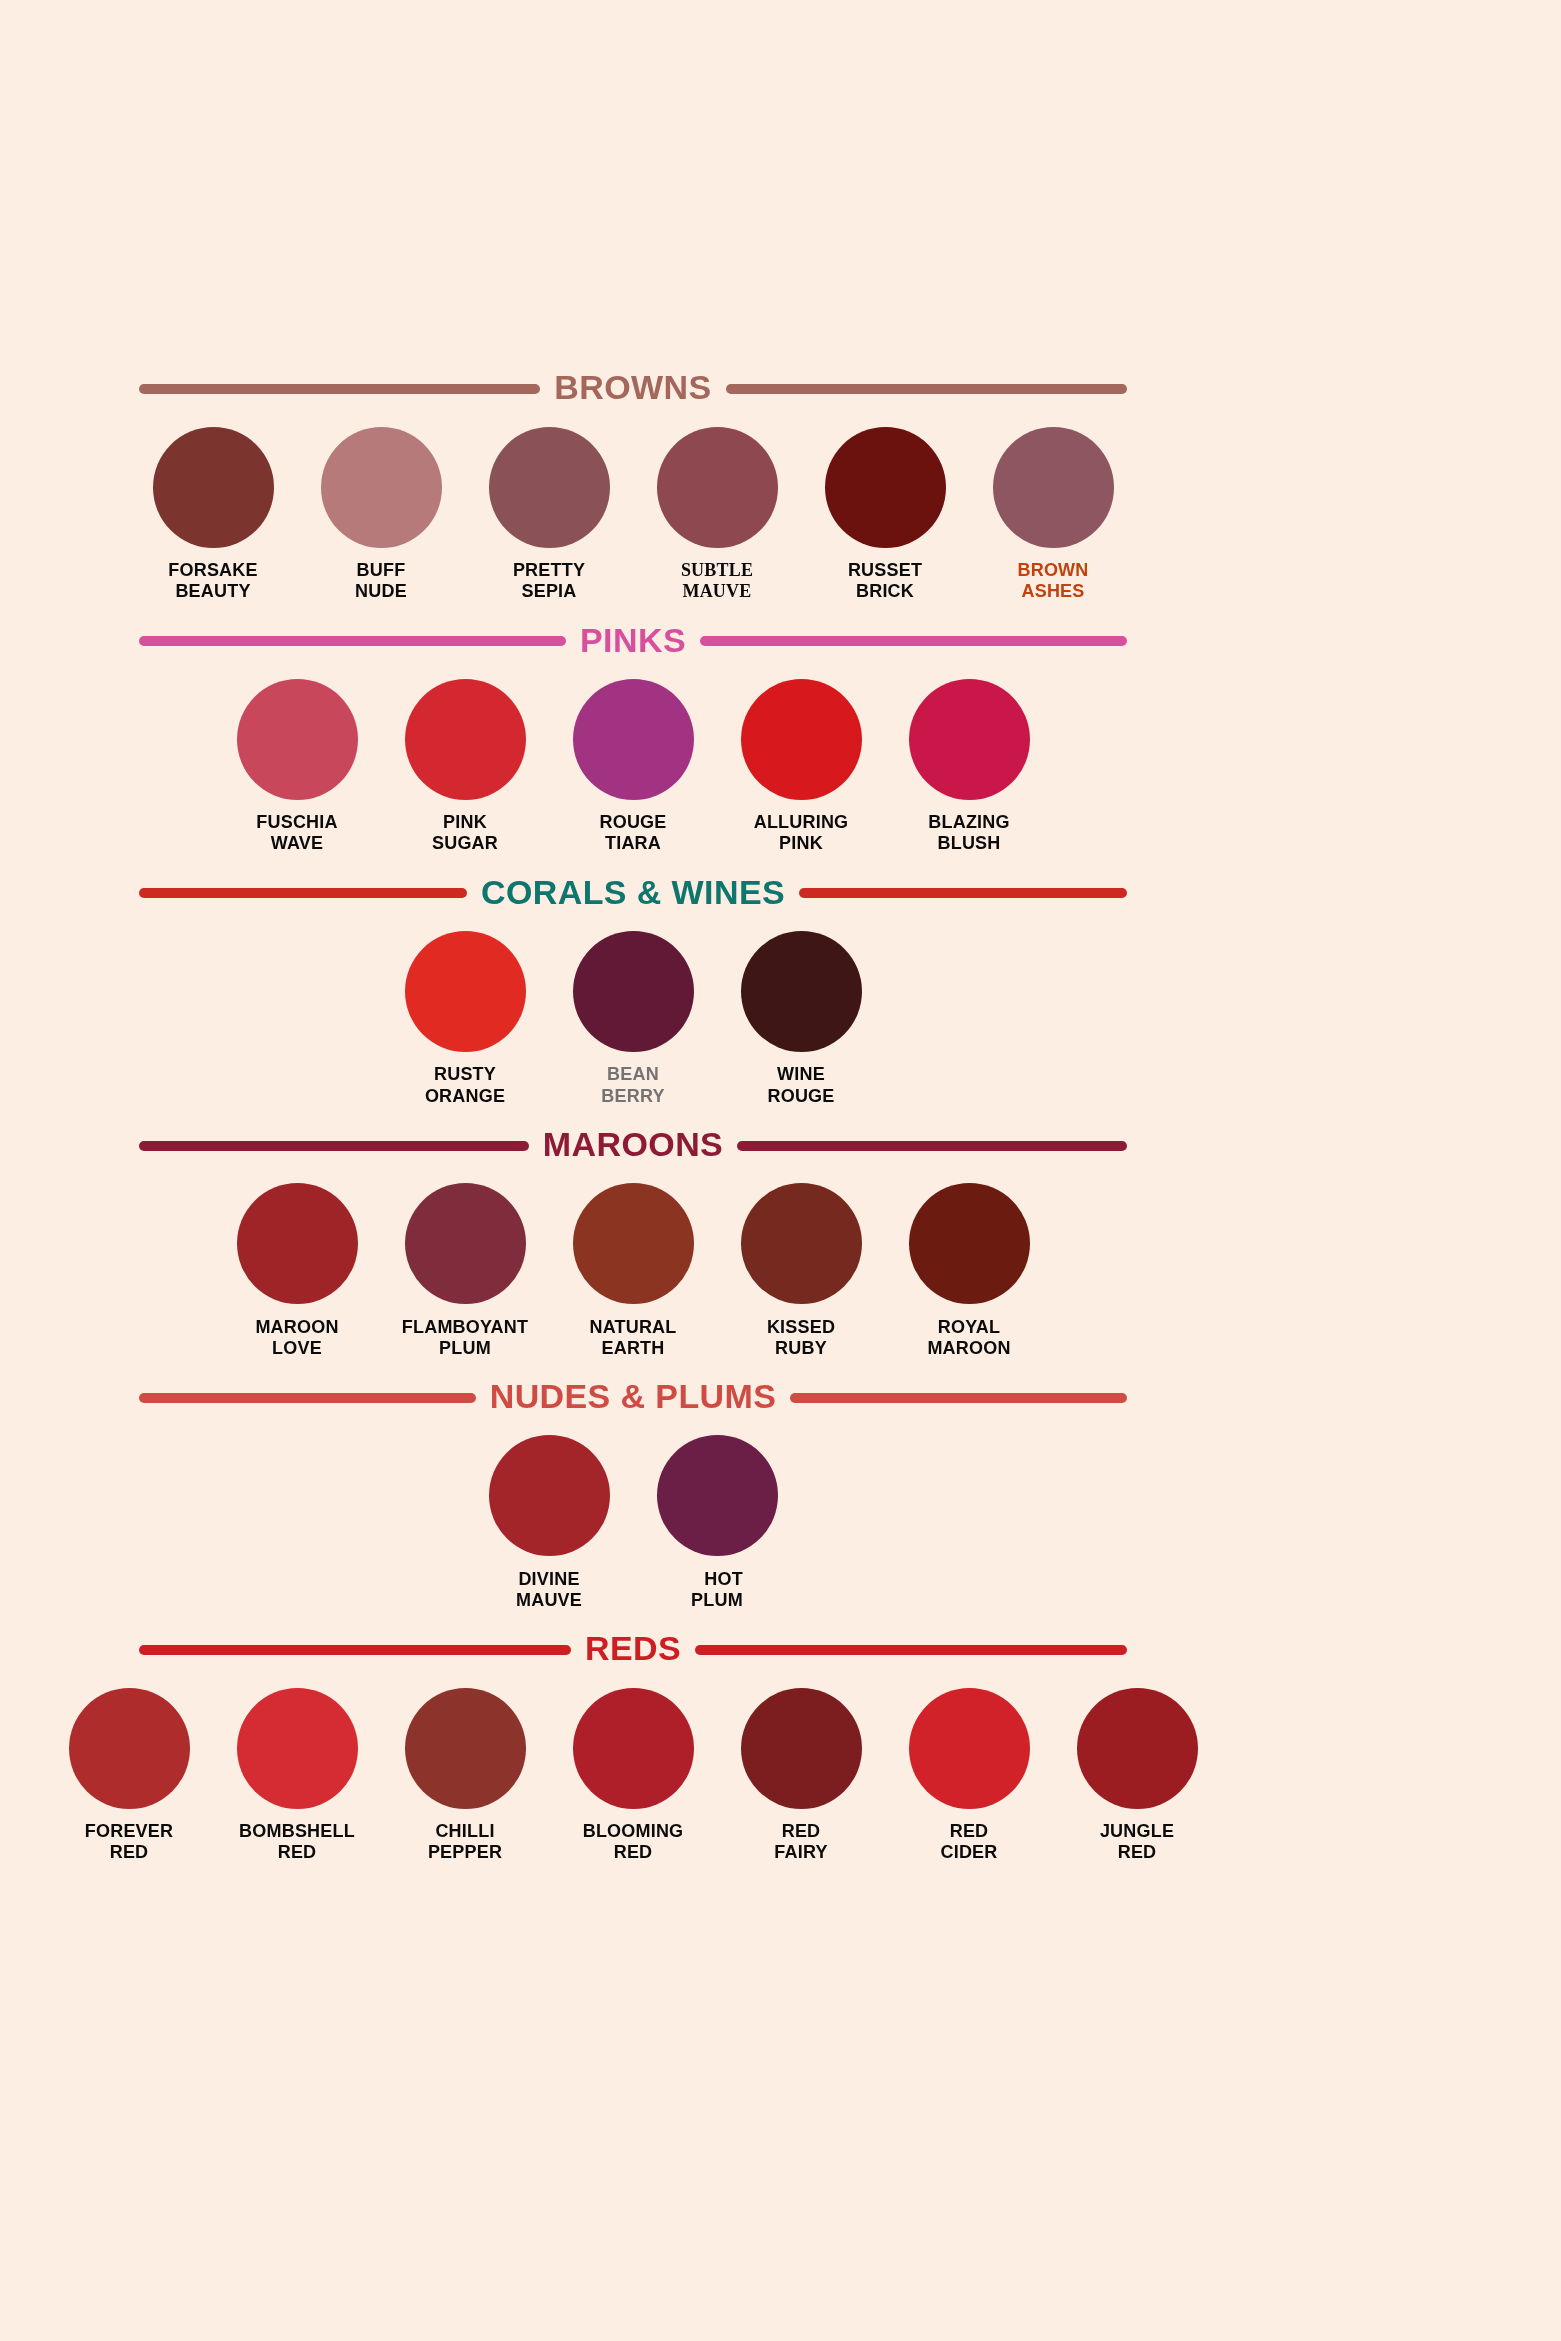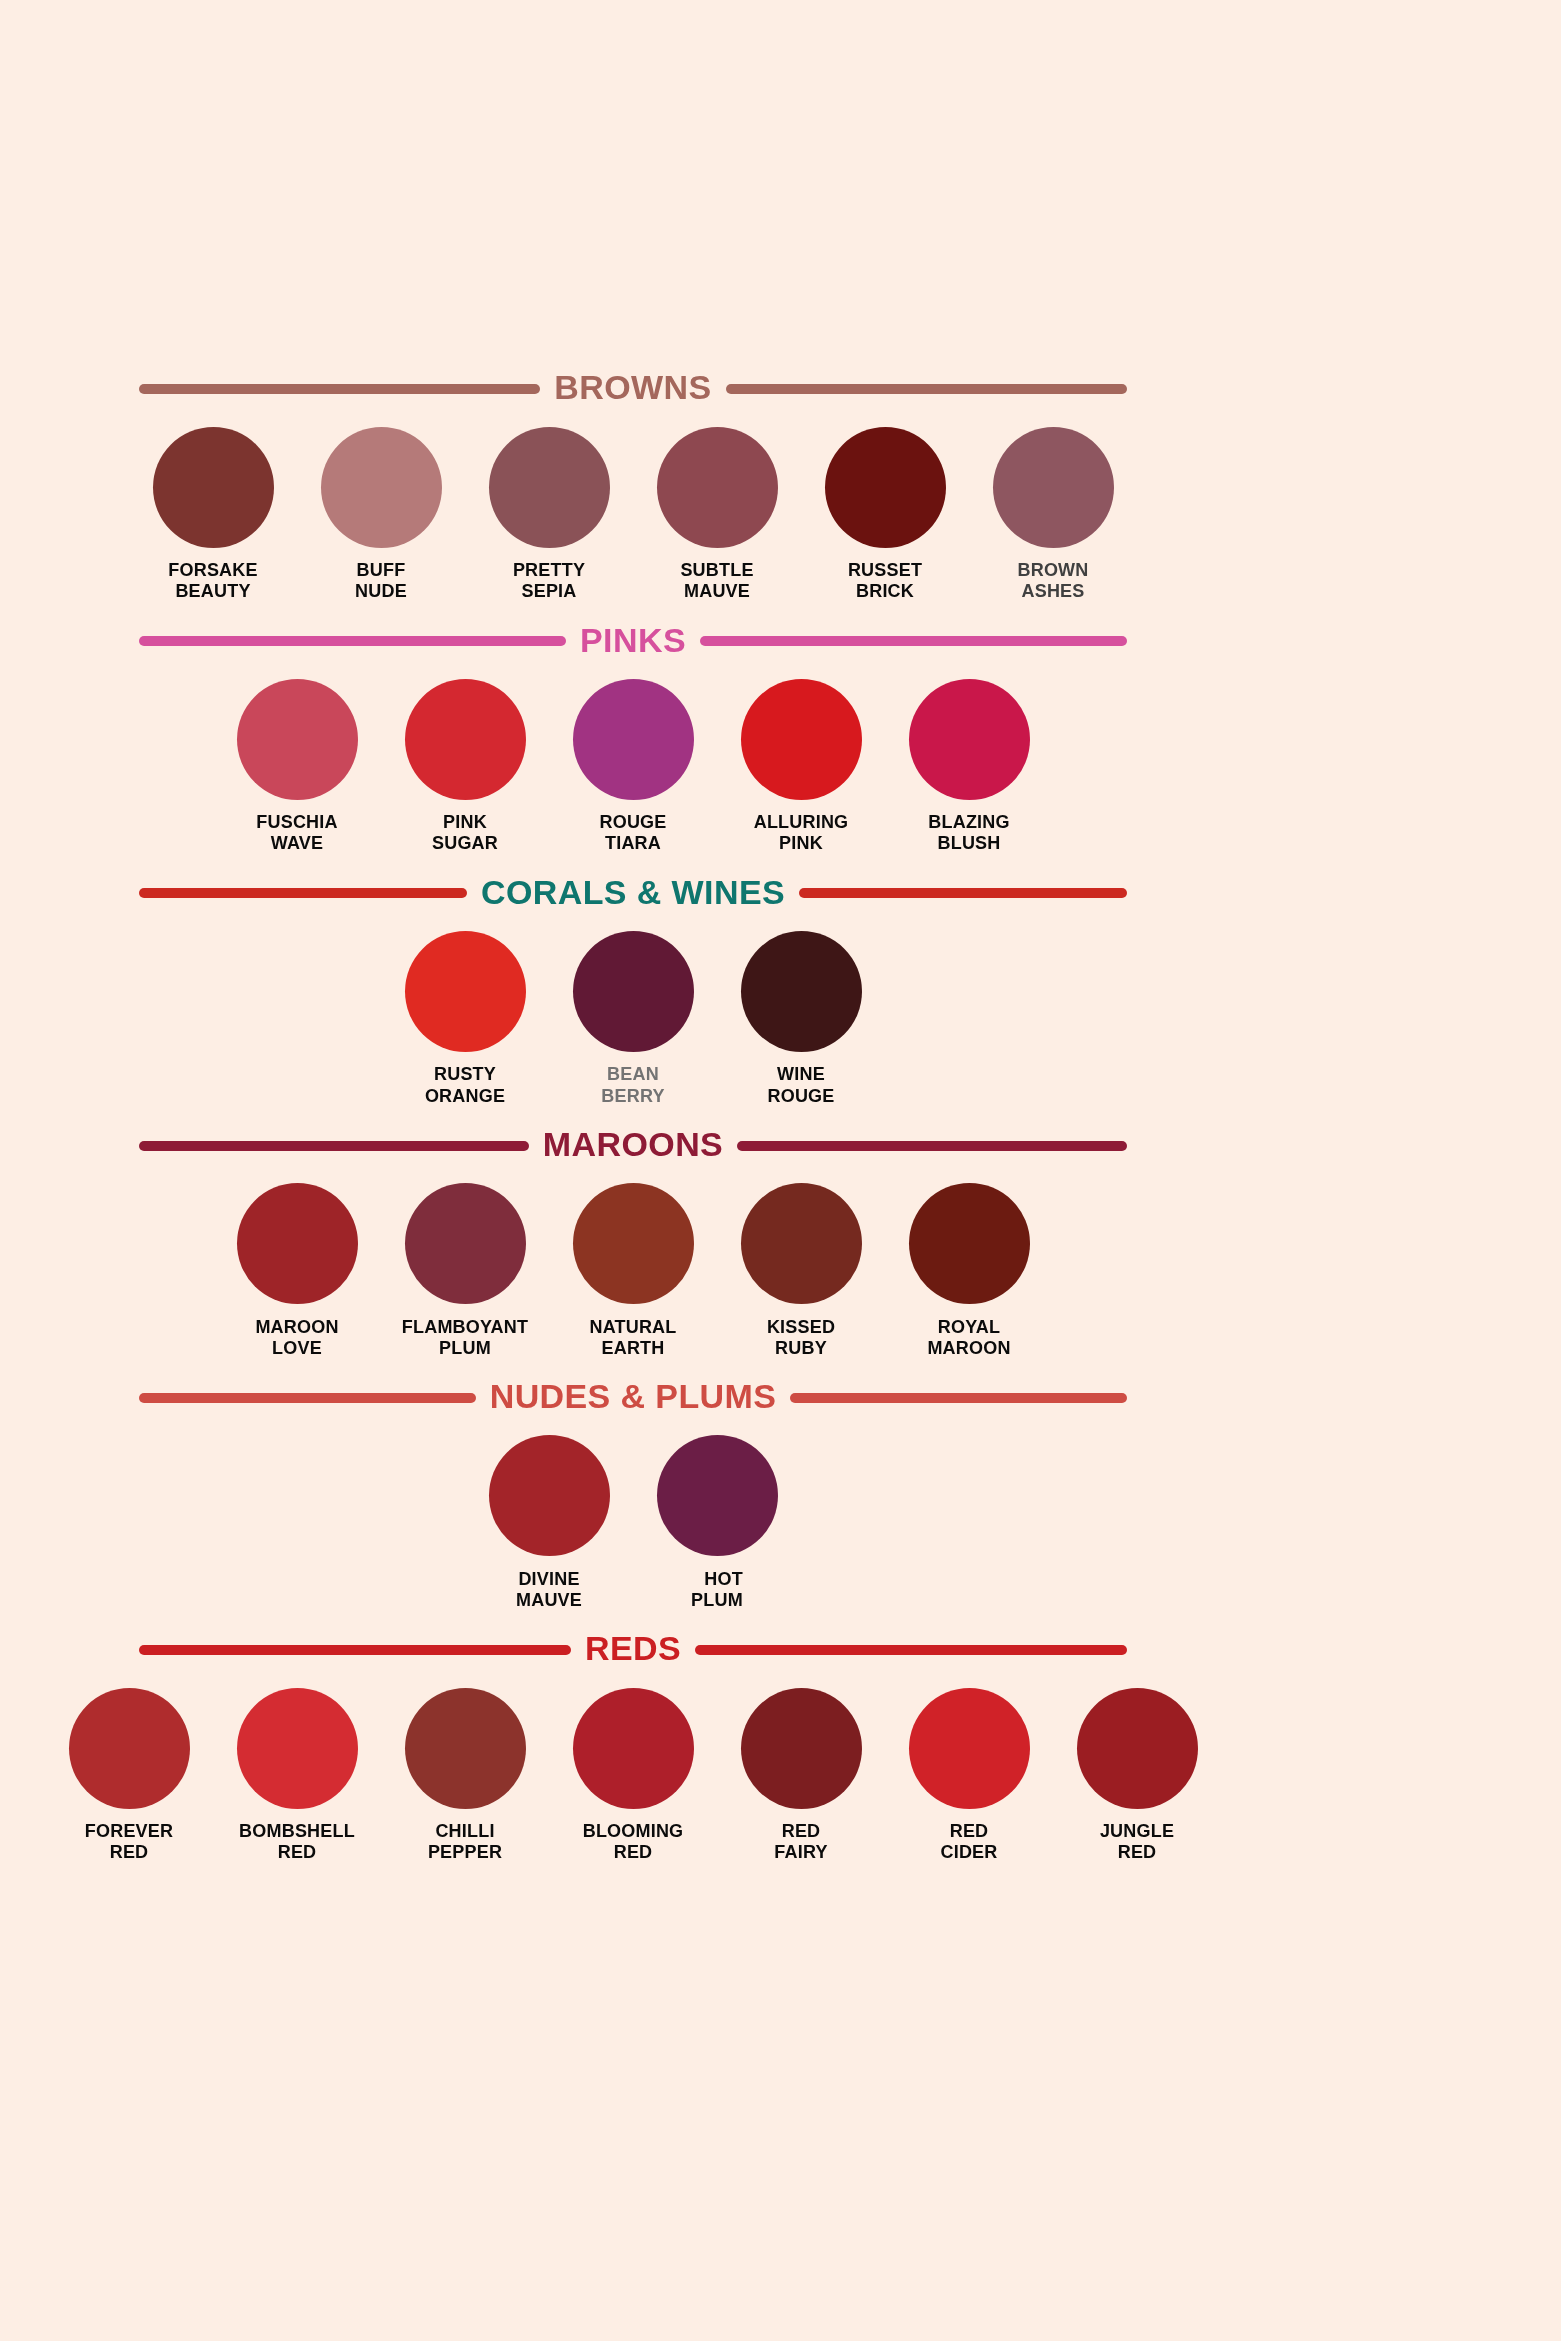--- a/index.html
+++ b/index.html
@@ -108,31 +108,31 @@
           <div class="swatch-label" style="color: rgb(11, 11, 11);">BUFF
 NUDE</div>
         </div>
         <div class="swatch">
           <div class="swatch-dot" style="background: rgb(138, 82, 87);"></div>
           <div class="swatch-label" style="color: rgb(11, 11, 11);">PRETTY
 SEPIA</div>
         </div>
         <div class="swatch">
           <div class="swatch-dot" style="background: rgb(142, 72, 80);"></div>
-          <div class="swatch-label" style="color: rgb(11, 11, 11);">SUBTLE
+          <div class="swatch-label" style="color: rgb(11, 11, 11); font-family: Liberation Serif, serif;">SUBTLE
 MAUVE</div>
         </div>
         <div class="swatch">
           <div class="swatch-dot" style="background: rgb(107, 18, 15);"></div>
           <div class="swatch-label" style="color: rgb(11, 11, 11);">RUSSET
 BRICK</div>
         </div>
         <div class="swatch">
           <div class="swatch-dot" style="background: rgb(142, 86, 96);"></div>
-          <div class="swatch-label" style="color: #404040;">BROWN
+          <div class="swatch-label" style="color: #c2410c;">BROWN
 ASHES</div>
         </div>
       </div>
     </div>
     <div class="section">
       <div class="section-header">
         <span class="rule" style="background: rgb(214, 80, 157);"></span>
         <span class="section-title" style="color: rgb(214, 80, 157);">PINKS</span>
         <span class="rule" style="background: rgb(214, 80, 157);"></span>
       </div>

